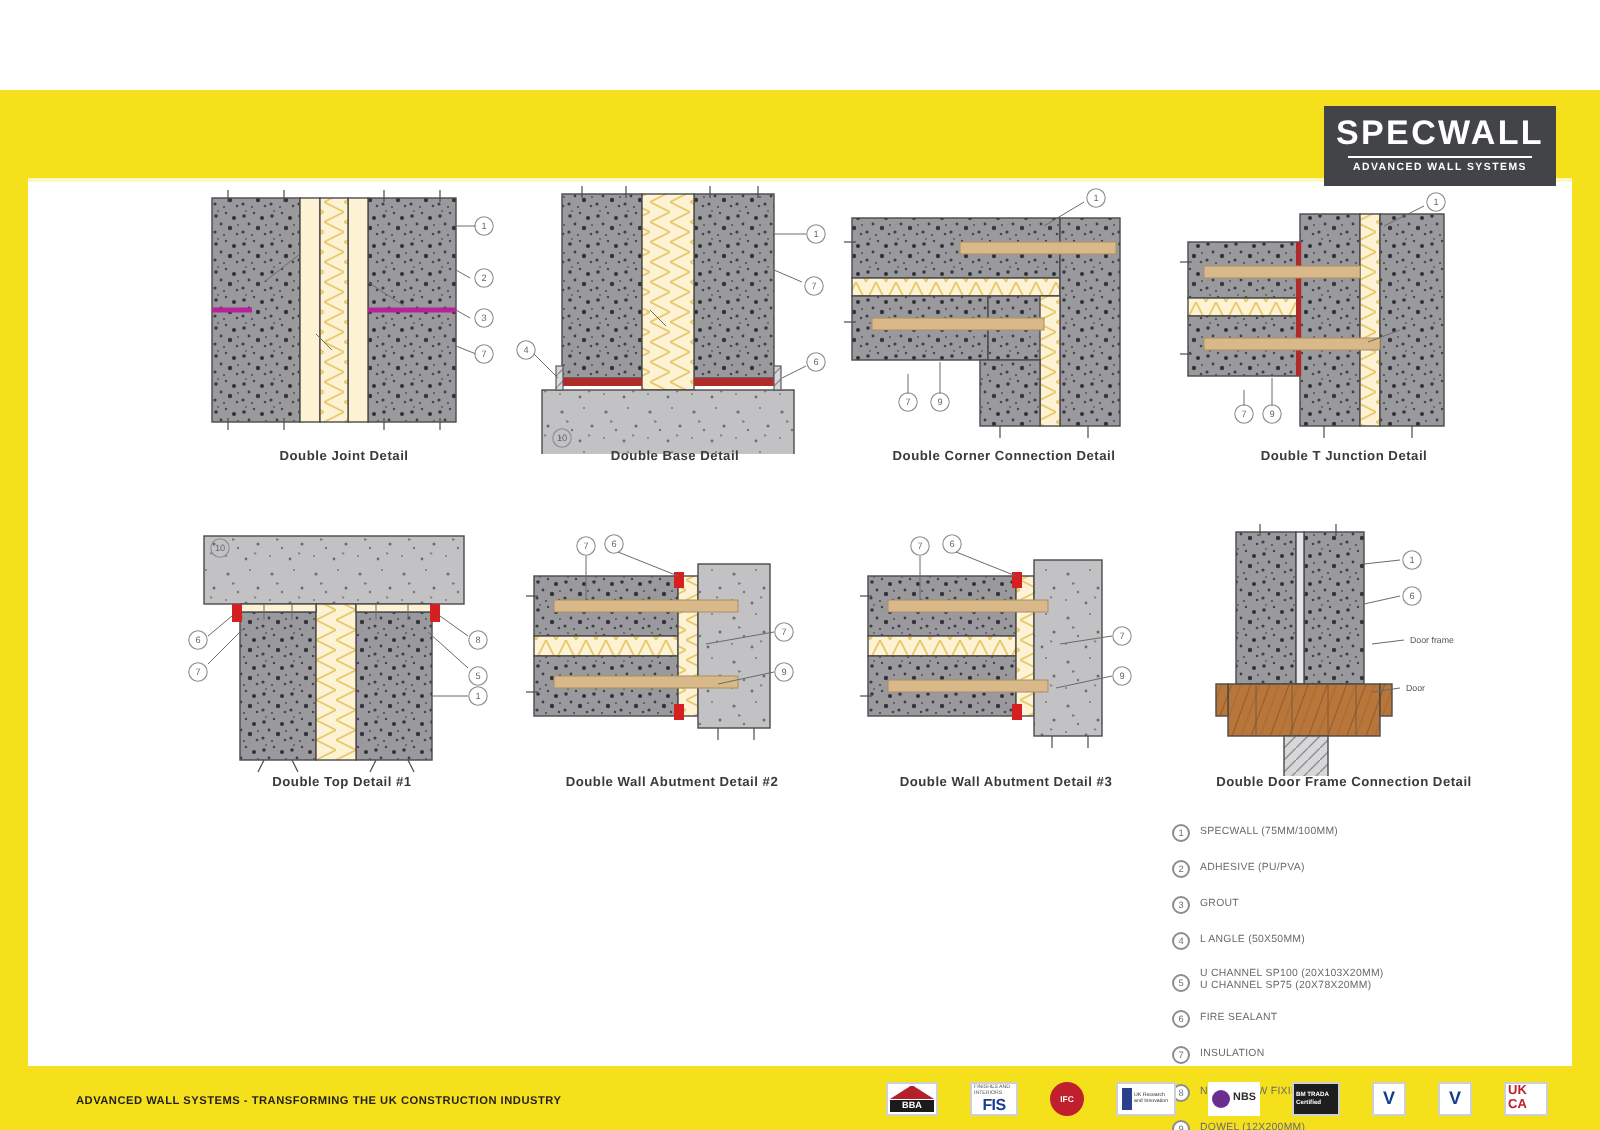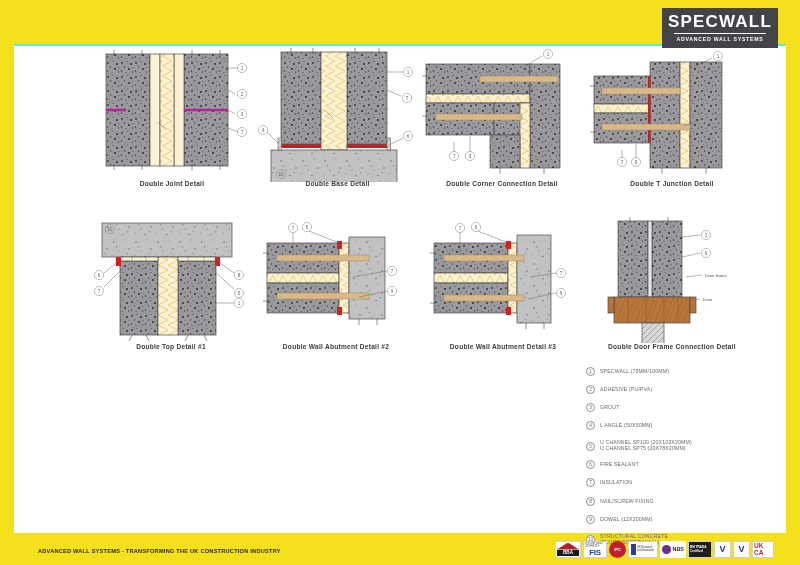--- a/index.html
+++ b/index.html
@@ -5,21 +5,21 @@
   * { box-sizing: border-box; margin: 0; padding: 0; }
   html, body { width: 800px; height: 565px; }
   body {
     font-family: "Liberation Sans", sans-serif;
     background: #ffffff;
     position: relative;
     overflow: hidden;
   }
 
   
-  #sheet { position: absolute; inset: 0; background: #5eead4; }
+  #sheet { position: absolute; inset: 0; background: #fef9c3; margin-top: 45px; }
 
   .band-top {
     position: absolute; left: 0; top: 0; width: 800px; height: 44px;
     background: #f5e01c;
   }
   .band-left {
     position: absolute; left: 0; top: 0; width: 14px; height: 565px;
     background: #f5e01c;
   }
   .band-right {
@@ -109,21 +109,21 @@
     left: 38px; bottom: 11px;
     font-size: 5.6px;
     font-weight: bold;
     color: #231f20;
     letter-spacing: 0.25px;
   }
   .footer-logos {
     position: absolute;
     right: 26px; bottom: 5px;
     height: 22px;
-    display: flex; align-items: center; gap: 2px;
+    display: flex; align-items: center; gap: 16px;
   }
   .flogo {
     height: 17px;
     background: #ffffff;
     border: 0.5px solid #cfcfcf;
     display: flex; flex-direction: column;
     align-items: center; justify-content: center;
     padding: 0 1px;
     overflow: hidden;
   }

